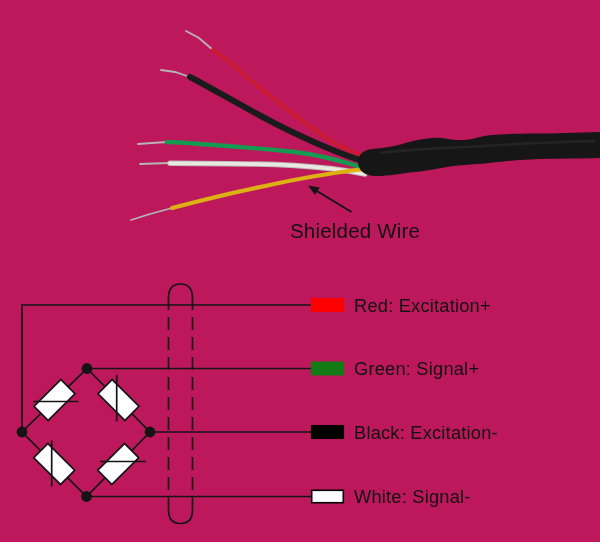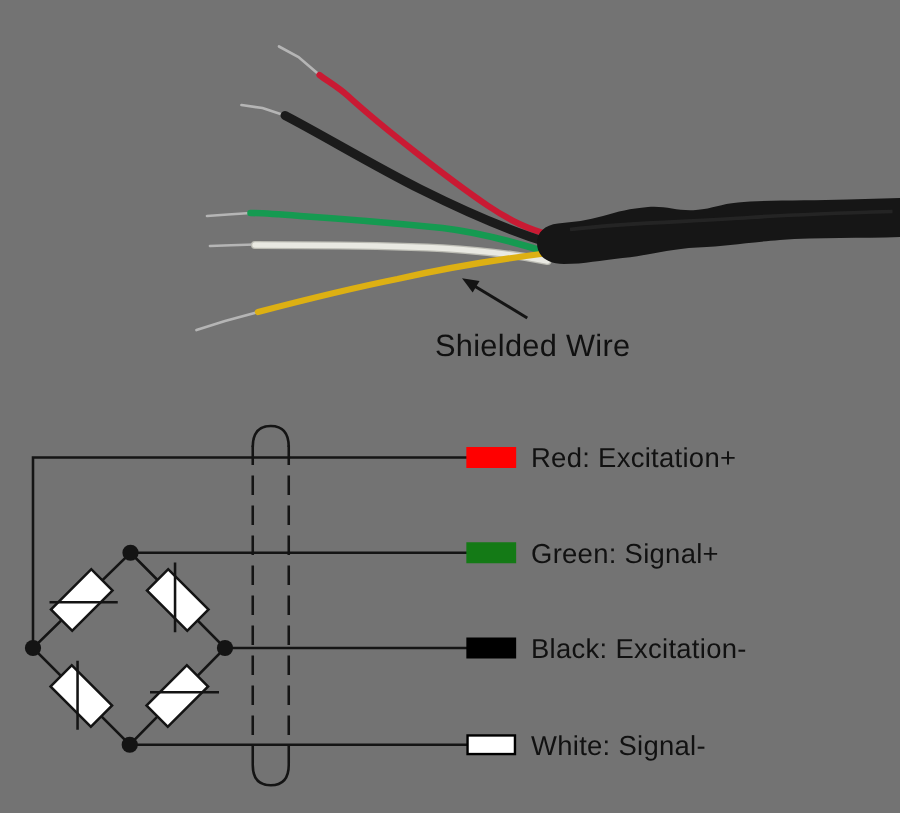--- a/index.html
+++ b/index.html
@@ -1,20 +1,20 @@
 <!DOCTYPE html>
 <html><head>
 <meta charset="utf-8">
 <style>
   html, body { margin: 0; padding: 0; background: #ffffff; }
   .stage {
     position: relative;
     width: 600px;
     height: 542px;
-    background: #737373;
+    background: #be185d;
     overflow: hidden;
     font-family: "Liberation Sans", sans-serif;
   }
   svg { display: block; }
   text {
     font-family: "Liberation Sans", sans-serif;
     fill: #111111;
   }
   .caption-text { font-size: 20.5px; letter-spacing: 0.2px; }
   .legend-text  { font-size: 18.3px; letter-spacing: 0.2px; }

